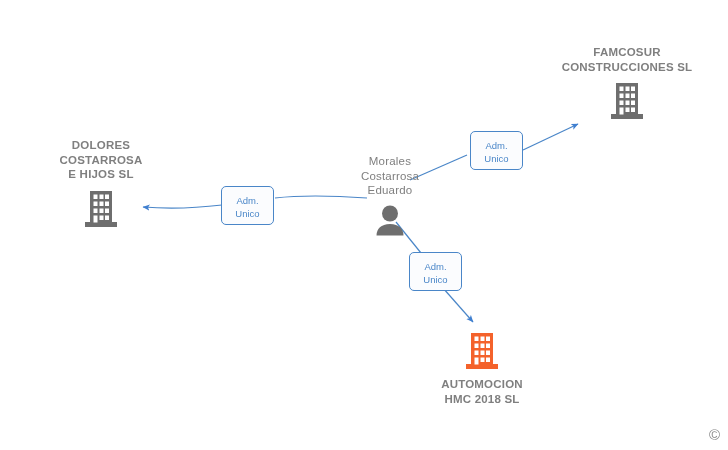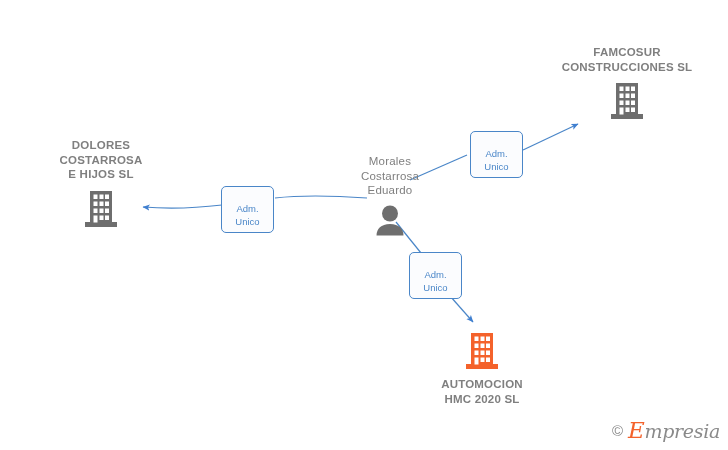--- a/index.html
+++ b/index.html
@@ -42,21 +42,21 @@
   .badge{
     position:absolute;
     box-sizing:border-box;
     border:1px solid #4a86c8;
     border-radius:5px;
     background:#fbfcfe;
     color:#4a86c8;
     font-size:9.5px;
     line-height:12.5px;
     text-align:center;
-    padding:16px 0 4px 0;
+    padding:8px 0 4px 0;
     width:53px;
     cursor:pointer;
     user-select:none;
   }
   .badge span{display:block;}
   .watermark{
     position:absolute;
     right:8px;bottom:8px;
     display:flex;
     align-items:center;
@@ -173,36 +173,35 @@
       <rect x="16.5" y="12.5" width="4" height="4.5" fill="#ffffff"></rect>
       <rect x="22" y="12.5" width="4" height="4.5" fill="#ffffff"></rect>
       <rect x="10.5" y="19.5" width="4" height="4.5" fill="#ffffff"></rect>
       <rect x="16.5" y="19.5" width="4" height="4.5" fill="#ffffff"></rect>
       <rect x="22" y="19.5" width="4" height="4.5" fill="#ffffff"></rect>
       <rect x="10.5" y="26.5" width="4" height="7" fill="#ffffff"></rect>
       <rect x="16.5" y="26.5" width="4" height="4.5" fill="#ffffff"></rect>
       <rect x="22" y="26.5" width="4" height="4.5" fill="#ffffff"></rect>
     </svg>
     <div class="node-label bold" style="margin-top:6px;">AUTOMOCION
-HMC 2020  SL</div>
+HMC 2018  SL</div>
   </div>
 
   <div class="badge" style="left:470px;top:131px;">
     <span>Adm.</span>
     <span>Unico</span>
   </div>
 
   <div class="badge" style="left:221px;top:186px;">
     <span>Adm.</span>
     <span>Unico</span>
   </div>
 
   <div class="badge" style="left:409px;top:252px;">
     <span>Adm.</span>
     <span>Unico</span>
   </div>
 
   <div class="watermark">
     <span class="wm-c">©</span>
-    <span class="wm-text"><span class="wm-e">E</span><span>mpresia</span></span>
   </div>
 
 </div>
 
 </body></html>

